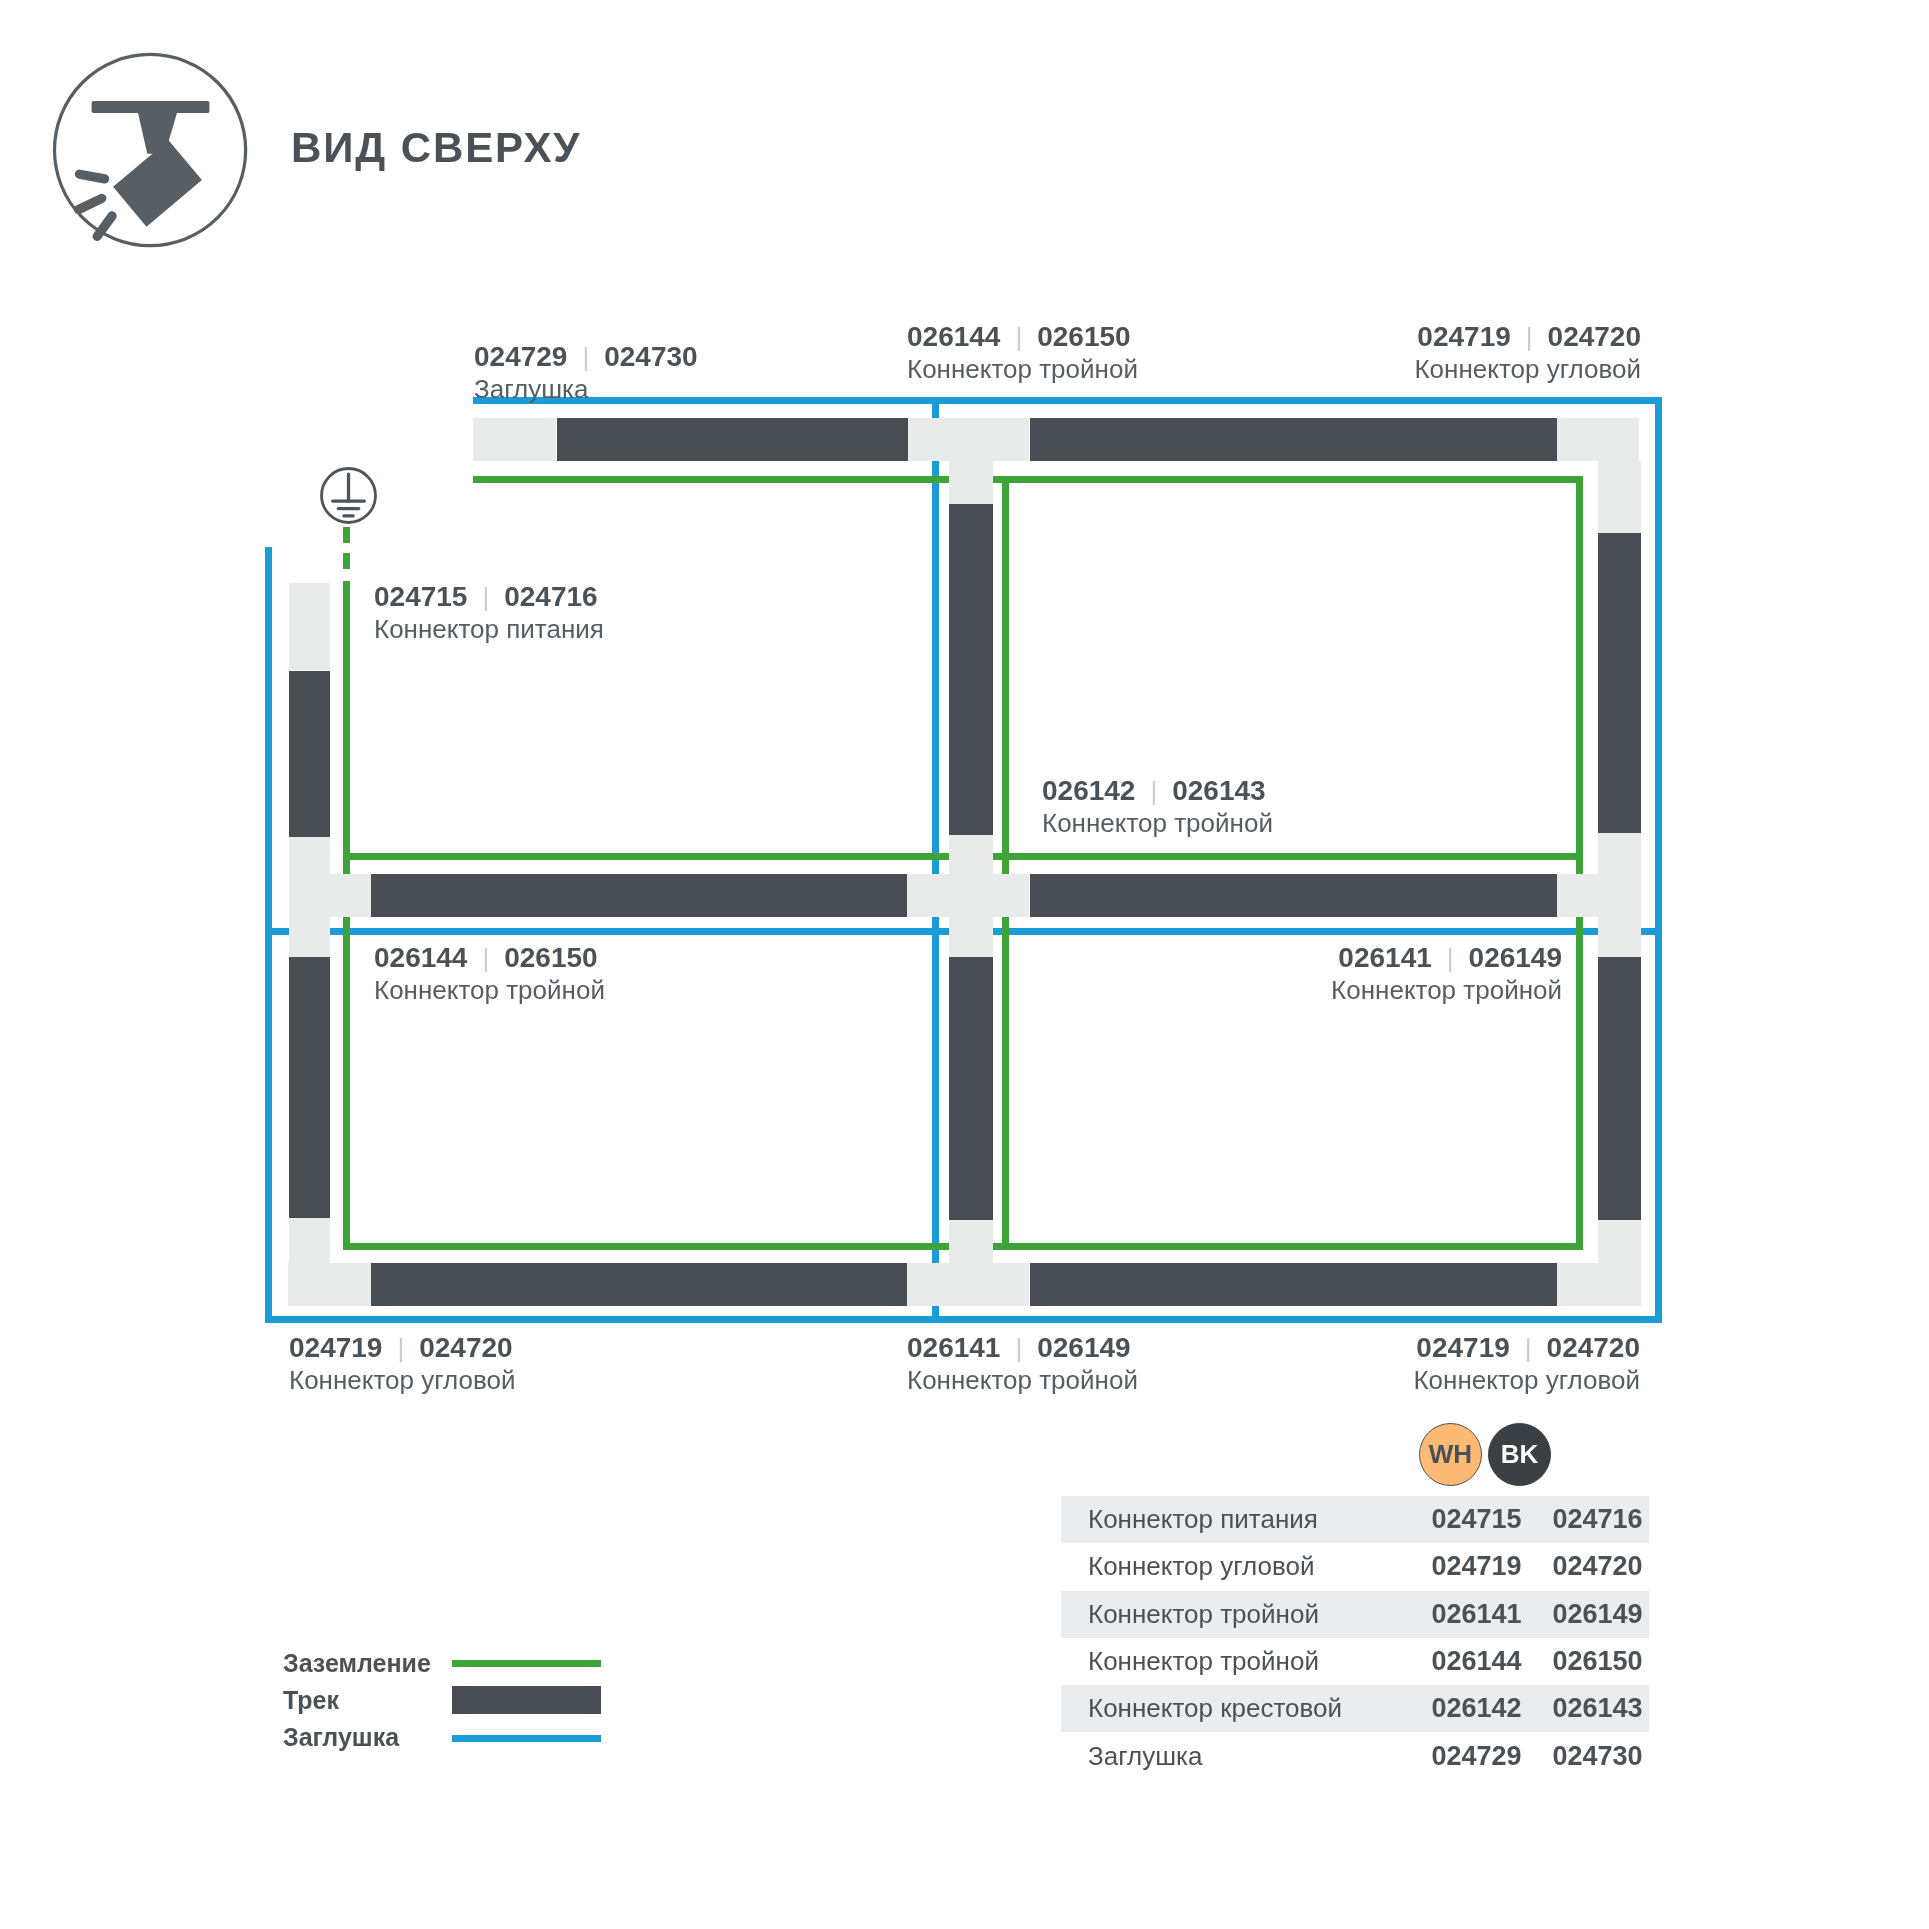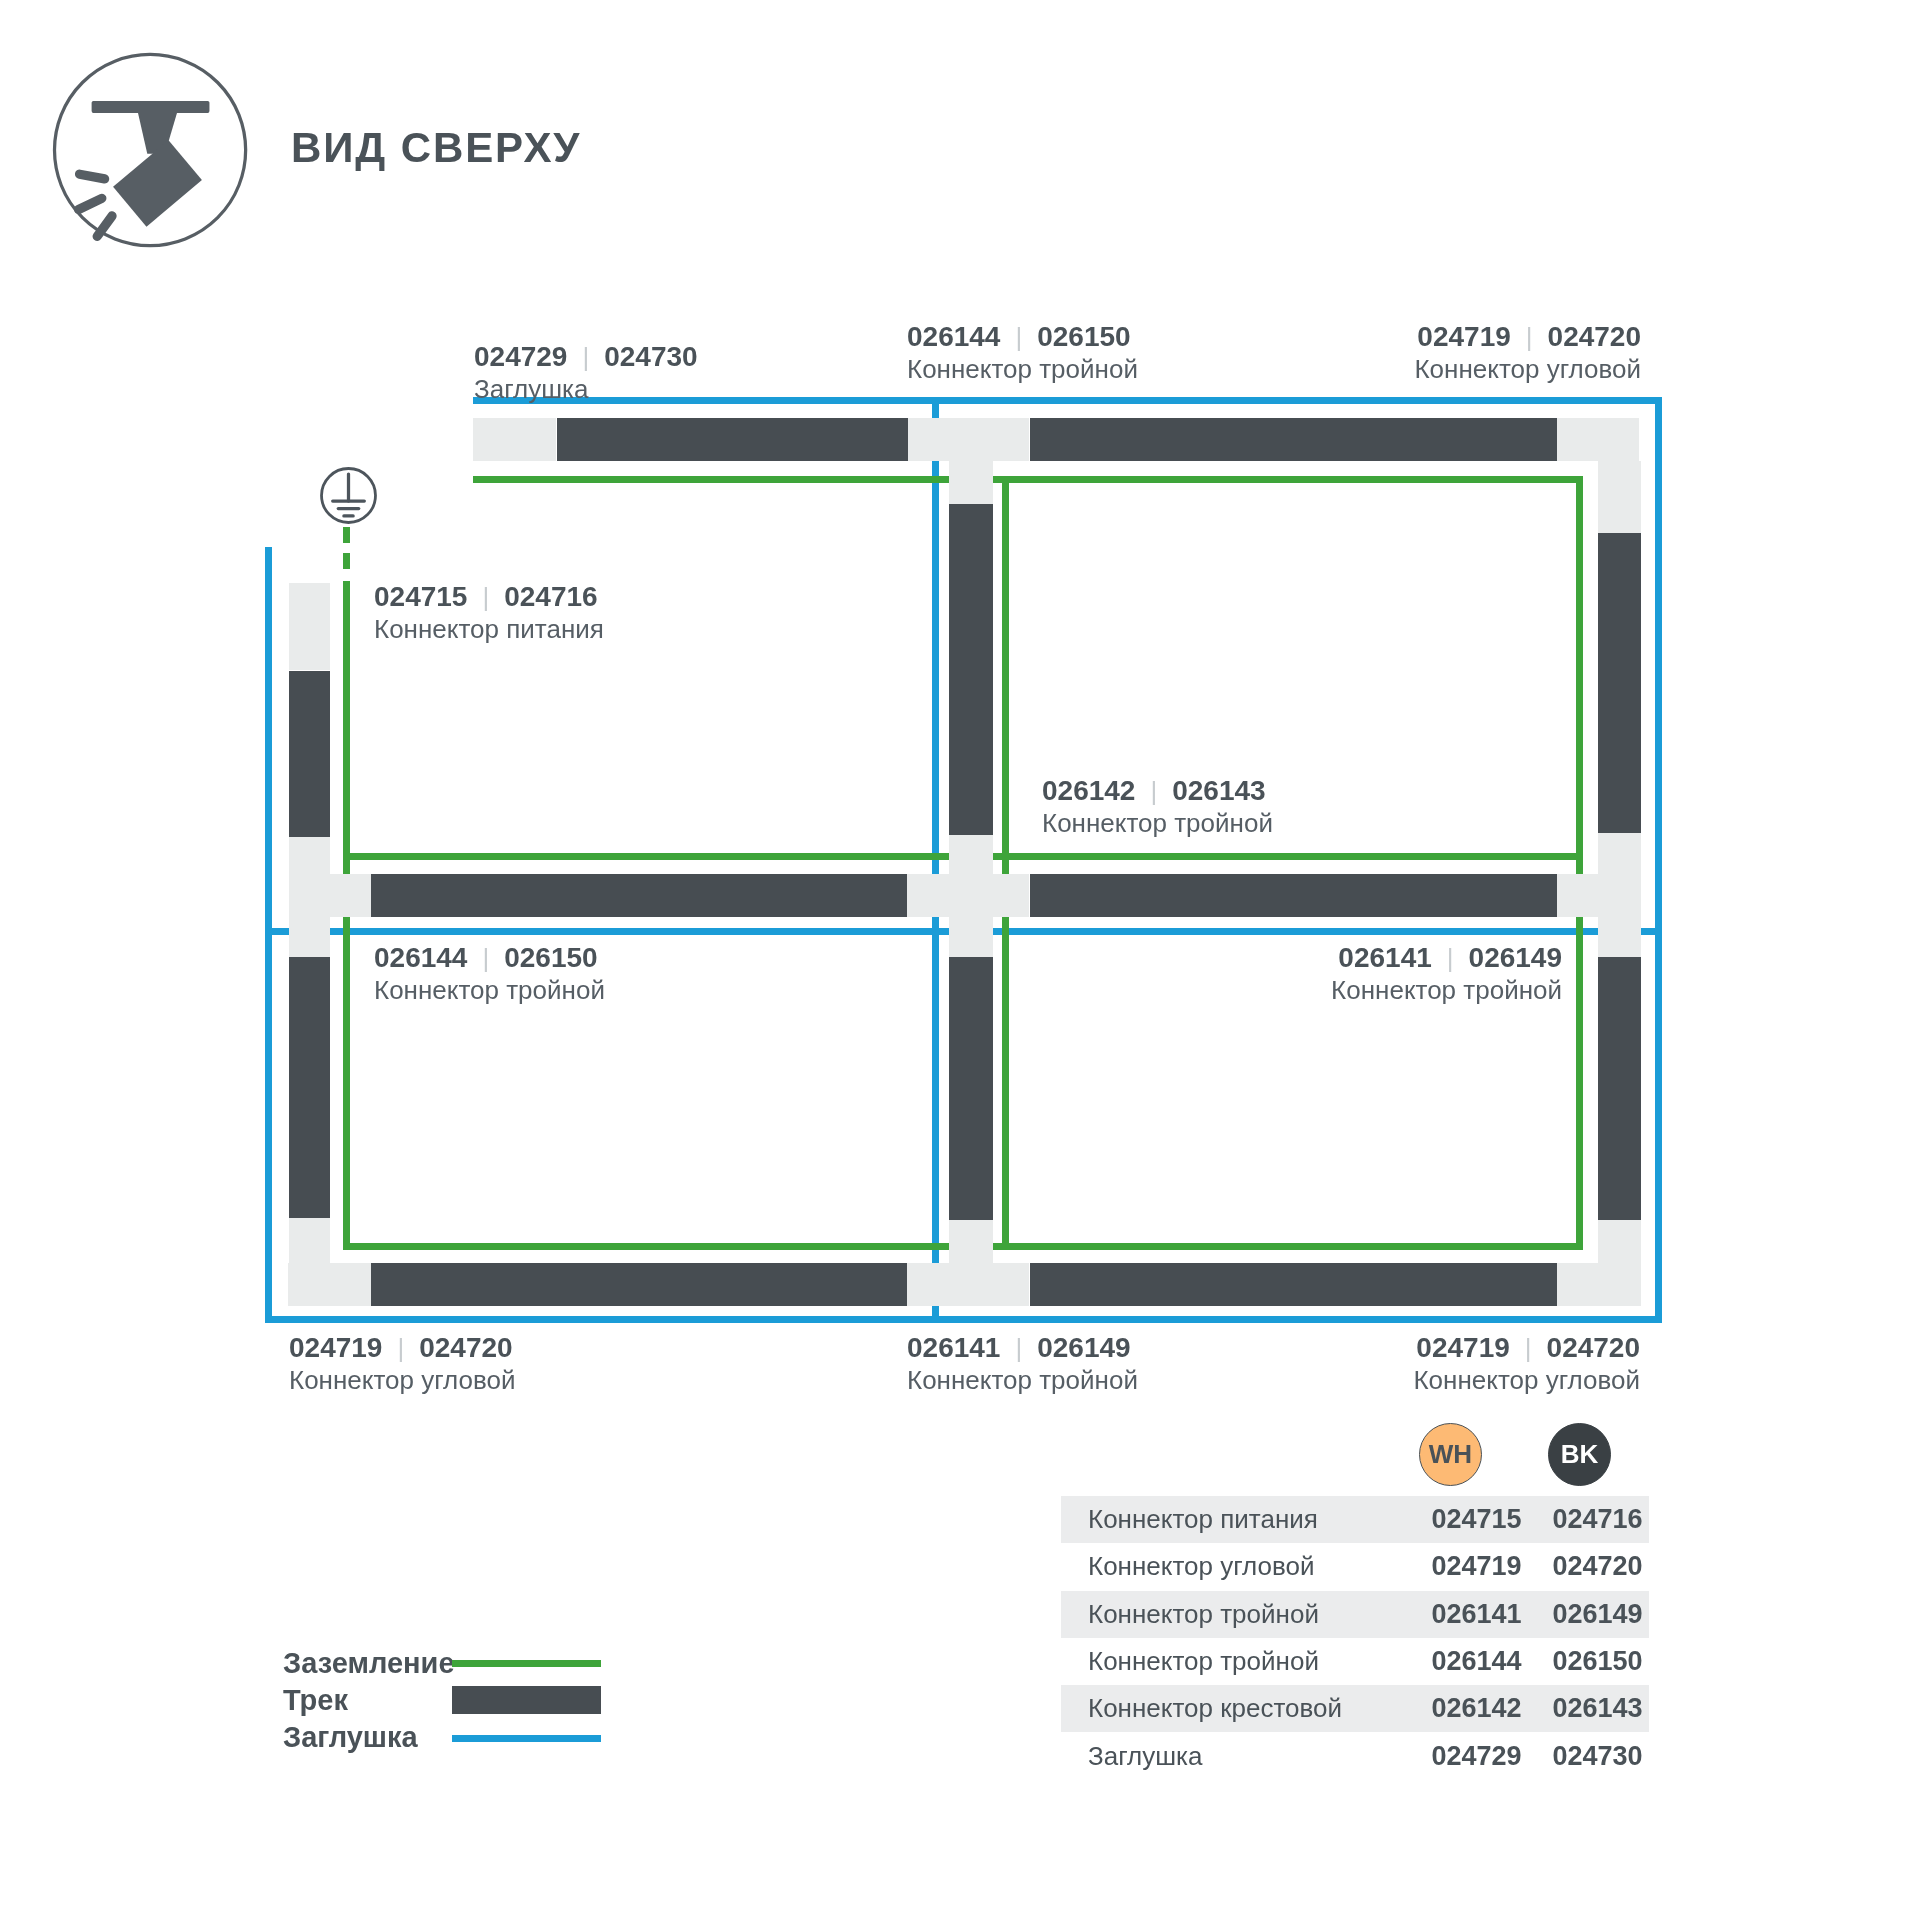--- a/index.html
+++ b/index.html
@@ -14,21 +14,21 @@
   
   .conn{position:absolute;background:var(--conn);}
   .track{position:absolute;background:var(--track);}
   
   .plabel{position:absolute;white-space:nowrap;}
   .plabel .codes{font-size:28px;font-weight:700;line-height:32px;color:var(--text);}
   .plabel .sep{color:var(--sep);font-weight:400;margin:0 15px;font-size:26px;}
   .plabel .pname{font-size:26px;font-weight:400;line-height:32px;color:var(--textsoft);}
   .plabel.right{text-align:right;}
   
-  .legend-label{position:absolute;font-size:29px;font-weight:600;color:var(--text);line-height:30px;}
+  .legend-label{position:absolute;font-size:25px;font-weight:600;color:var(--text);line-height:30px;}
   
   .circ{position:absolute;width:61px;height:61px;border-radius:50%;
         display:flex;align-items:center;justify-content:center;
         font-size:26px;font-weight:600;}
   .circ.wh{background:#fdba74;border:1.9px solid var(--text);color:var(--text);}
   .circ.bk{background:var(--bk);border:1.9px solid var(--bk);color:#fff;}
   .trow{position:absolute;left:1061px;width:588px;height:47px;display:flex;align-items:center;}
   .trow.odd{background:var(--rowbg);}
   .trow .tname{width:319px;padding-left:27px;font-size:26px;font-weight:400;color:var(--text);}
   .trow .twh{width:139px;text-align:center;font-size:27px;font-weight:700;color:var(--text);}
@@ -166,21 +166,21 @@
   <div class="legend-label" style="left:283px;top:1648px;">Заземление</div>
   <div class="gline" style="left:452px;top:1660px;width:149px;height:6.5px;"></div>
 
   <div class="legend-label" style="left:283px;top:1685px;">Трек</div>
   <div class="track" style="left:452px;top:1686px;width:149px;height:28px;"></div>
 
   <div class="legend-label" style="left:283px;top:1722px;">Заглушка</div>
   <div class="nline" style="left:452px;top:1735px;width:149px;height:6.5px;"></div>
 
   <div class="circ wh" style="left:1419px;top:1423px;">WH</div>
-  <div class="circ bk" style="left:1548px;top:1423px;text-align:right;">BK</div>
+  <div class="circ bk" style="left:1488px;top:1423px;text-align:right;">BK</div>
 
   <div class="trow odd" style="top:1496px;">
     <div class="tname">Коннектор питания</div>
     <div class="twh">024715</div>
     <div class="tbk">024716</div>
   </div>
   <div class="trow" style="top:1543px;">
     <div class="tname">Коннектор угловой</div>
     <div class="twh">024719</div>
     <div class="tbk">024720</div>

